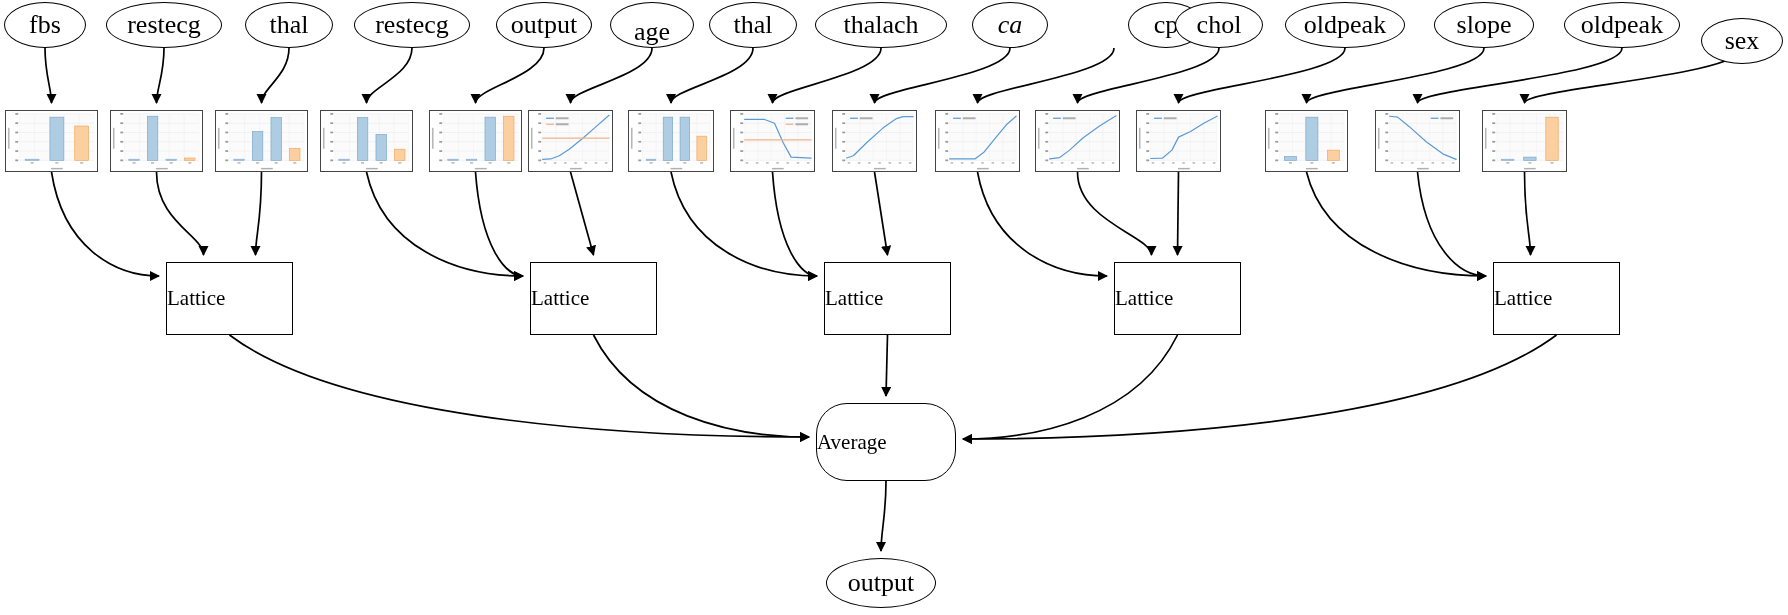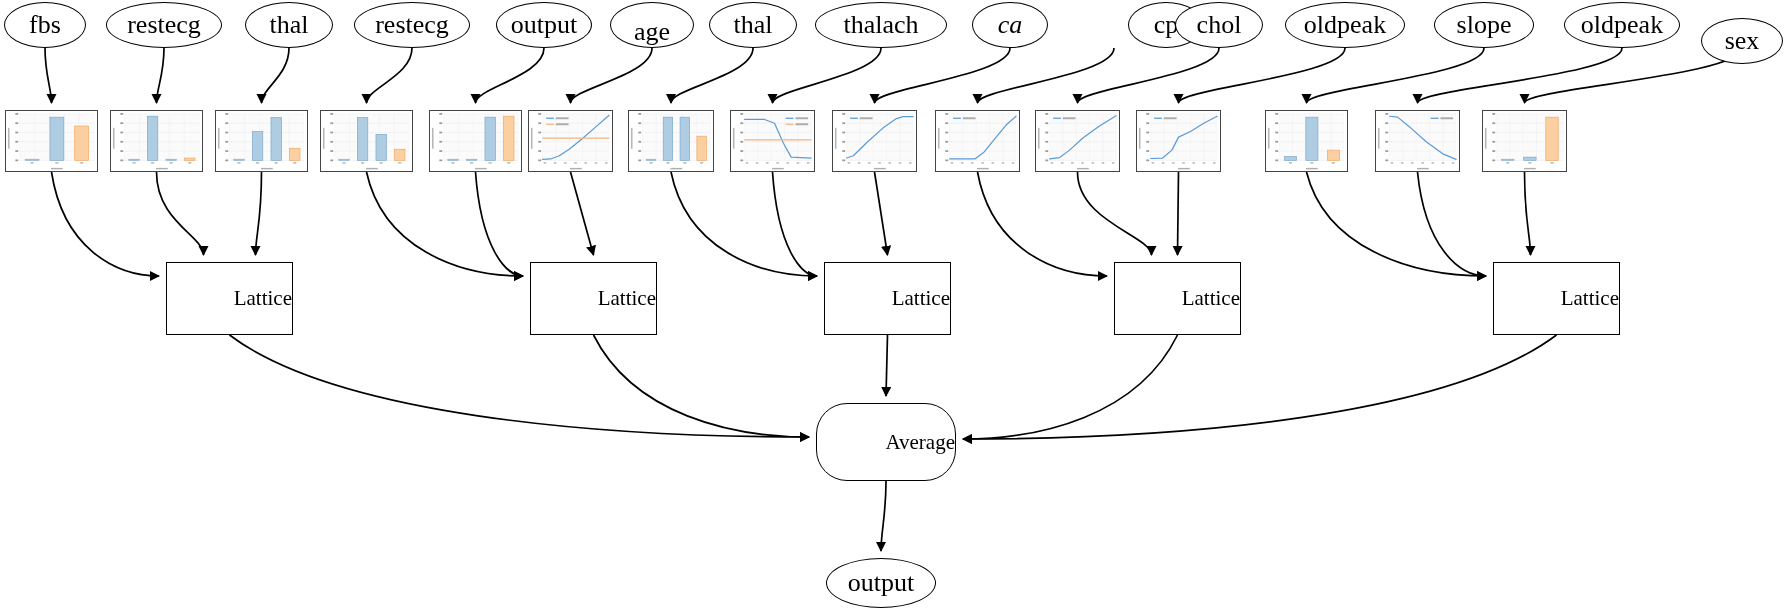--- a/index.html
+++ b/index.html
@@ -4,21 +4,21 @@
 <style>
   html,body{margin:0;padding:0;background:#ffffff;}
   body{width:1788px;height:615px;position:relative;overflow:hidden;
        font-family:"Liberation Serif","DejaVu Serif",serif;}
   #stage{position:absolute;left:0;top:0;width:1788px;height:615px;}
   svg.layer{position:absolute;left:0;top:0;width:1788px;height:615px;pointer-events:none;}
   .node-ellipse{position:absolute;border:1.4px solid #000;border-radius:50%;
      background:#fff;display:flex;align-items:center;justify-content:center;
      font-size:26px;color:#000;box-sizing:border-box;}
   .node-box{position:absolute;border:1.6px solid #000;background:#fff;
-     display:flex;align-items:center;justify-content:flex-end;
+     display:flex;align-items:center;justify-content:flex-start;
      font-size:21px;color:#000;box-sizing:border-box;}
   .plot-card{position:absolute;border:1.6px solid #444;background:#fff;box-sizing:border-box;
      overflow:hidden;}
   .plot-svg{display:block;width:100%;height:100%;}
 </style>
 </head>
 <body>
 
 <div id="stage">
   <svg class="layer" id="edge-layer" viewBox="0 0 1788 615">

